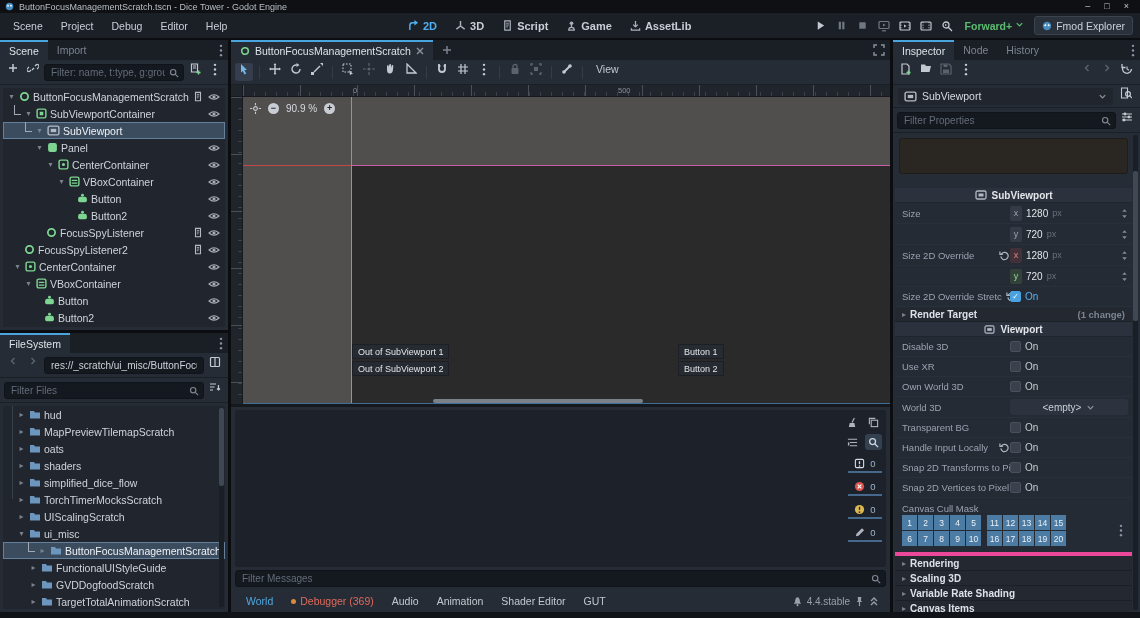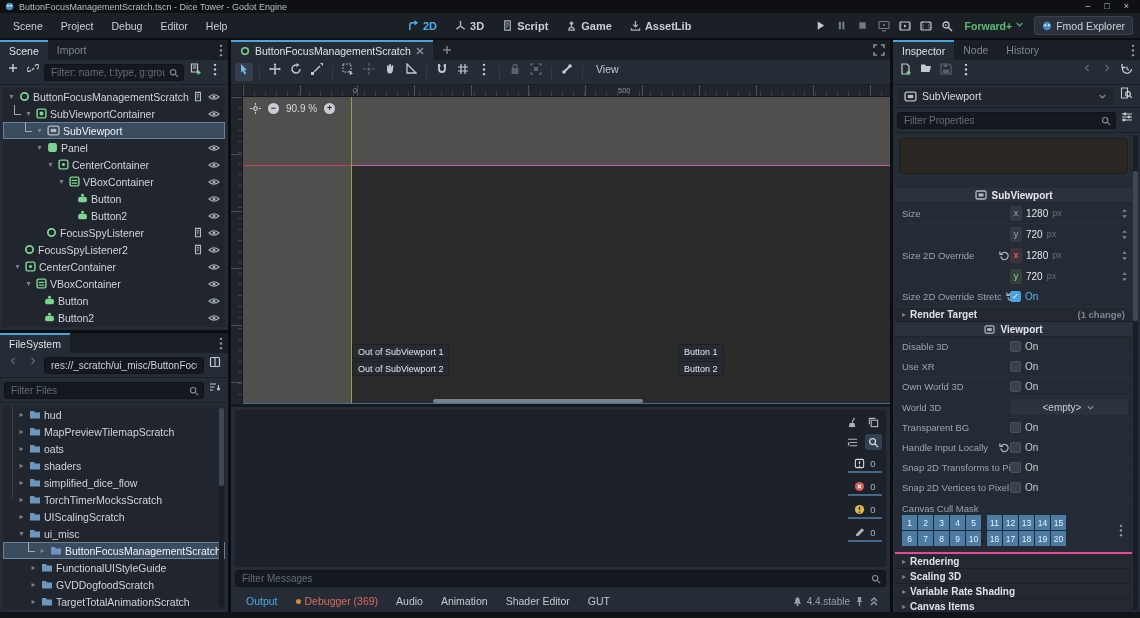--- a/index.html
+++ b/index.html
@@ -117,21 +117,21 @@
 .stepper{margin-left:auto;color:#828a96}
 .chk{width:11px;height:11px;border-radius:2px;background:#3a414c;border:1px solid #49515d;flex:none}
 .chk.on{background:#4aa2e0;border-color:#4aa2e0;color:#fff;display:flex;align-items:center;justify-content:center;font-size:8px}
 .chk.on::before{content:"✓"}
 .onlbl{color:#c7ccd3;font-size:10px}
 .onlbl.blue{color:#58b1f2}
 .dd{flex:1;height:16px;background:#2d333e;border-radius:3px;display:flex;align-items:center;justify-content:center;gap:5px;color:#c9ced6;font-size:10px}
 .grouprow{height:15px;display:flex;align-items:center;gap:4px;padding:0 7px;background:#232831;border-bottom:1px solid #1b2026;font-weight:bold;color:#dde2e8;font-size:10px}
 .grouprow .arr{width:auto}
 .badge{margin-left:auto;color:#7d8591;font-weight:bold;font-size:9.5px}
-.cullwrap{background:#252b34;padding:3px 5px 6px 7px;border-bottom:2px solid #ec4899}
+.cullwrap{background:#252b34;padding:3px 5px 6px 7px;border-bottom:4px solid #ec4899}
 .culllabel{color:#9ba3b2;font-size:9.5px;height:14px;display:flex;align-items:center}
 .cullrow{display:flex;align-items:center}
 .cullgrid{display:flex;flex-wrap:wrap;width:166px;gap:1px}
 .cc{width:15px;height:15px;background:#4c7ba3;color:#eaf1f7;font-size:8.5px;display:flex;align-items:center;justify-content:center}
 .cc.sp{margin-left:5px}
 .culldots{margin-left:auto;color:#8b93a0;padding-right:4px}
 </style>
 </head>
 <body>
 
@@ -1043,21 +1043,21 @@
         </div>
         <div class="filterrow">
           <span class="inputwrap">
               <input class="fld" readonly="" placeholder="Filter Messages" style="">
               <svg class="ic" width="10" height="10">
                 <use href="#i-search"></use>
               </svg>
             </span>
         </div>
         <div class="btabs">
-          <span class="btab active">Output</span>
+          <span class="btab active">World</span>
           <span class="btab err">
               <span class="dot"></span>
               <span>Debugger (369)</span>
             </span>
           <span class="btab">Audio</span>
           <span class="btab">Animation</span>
           <span class="btab">Shader Editor</span>
           <span class="btab">GUT</span>
           <span class="bright">
             <svg class="ic" width="11" height="12">

